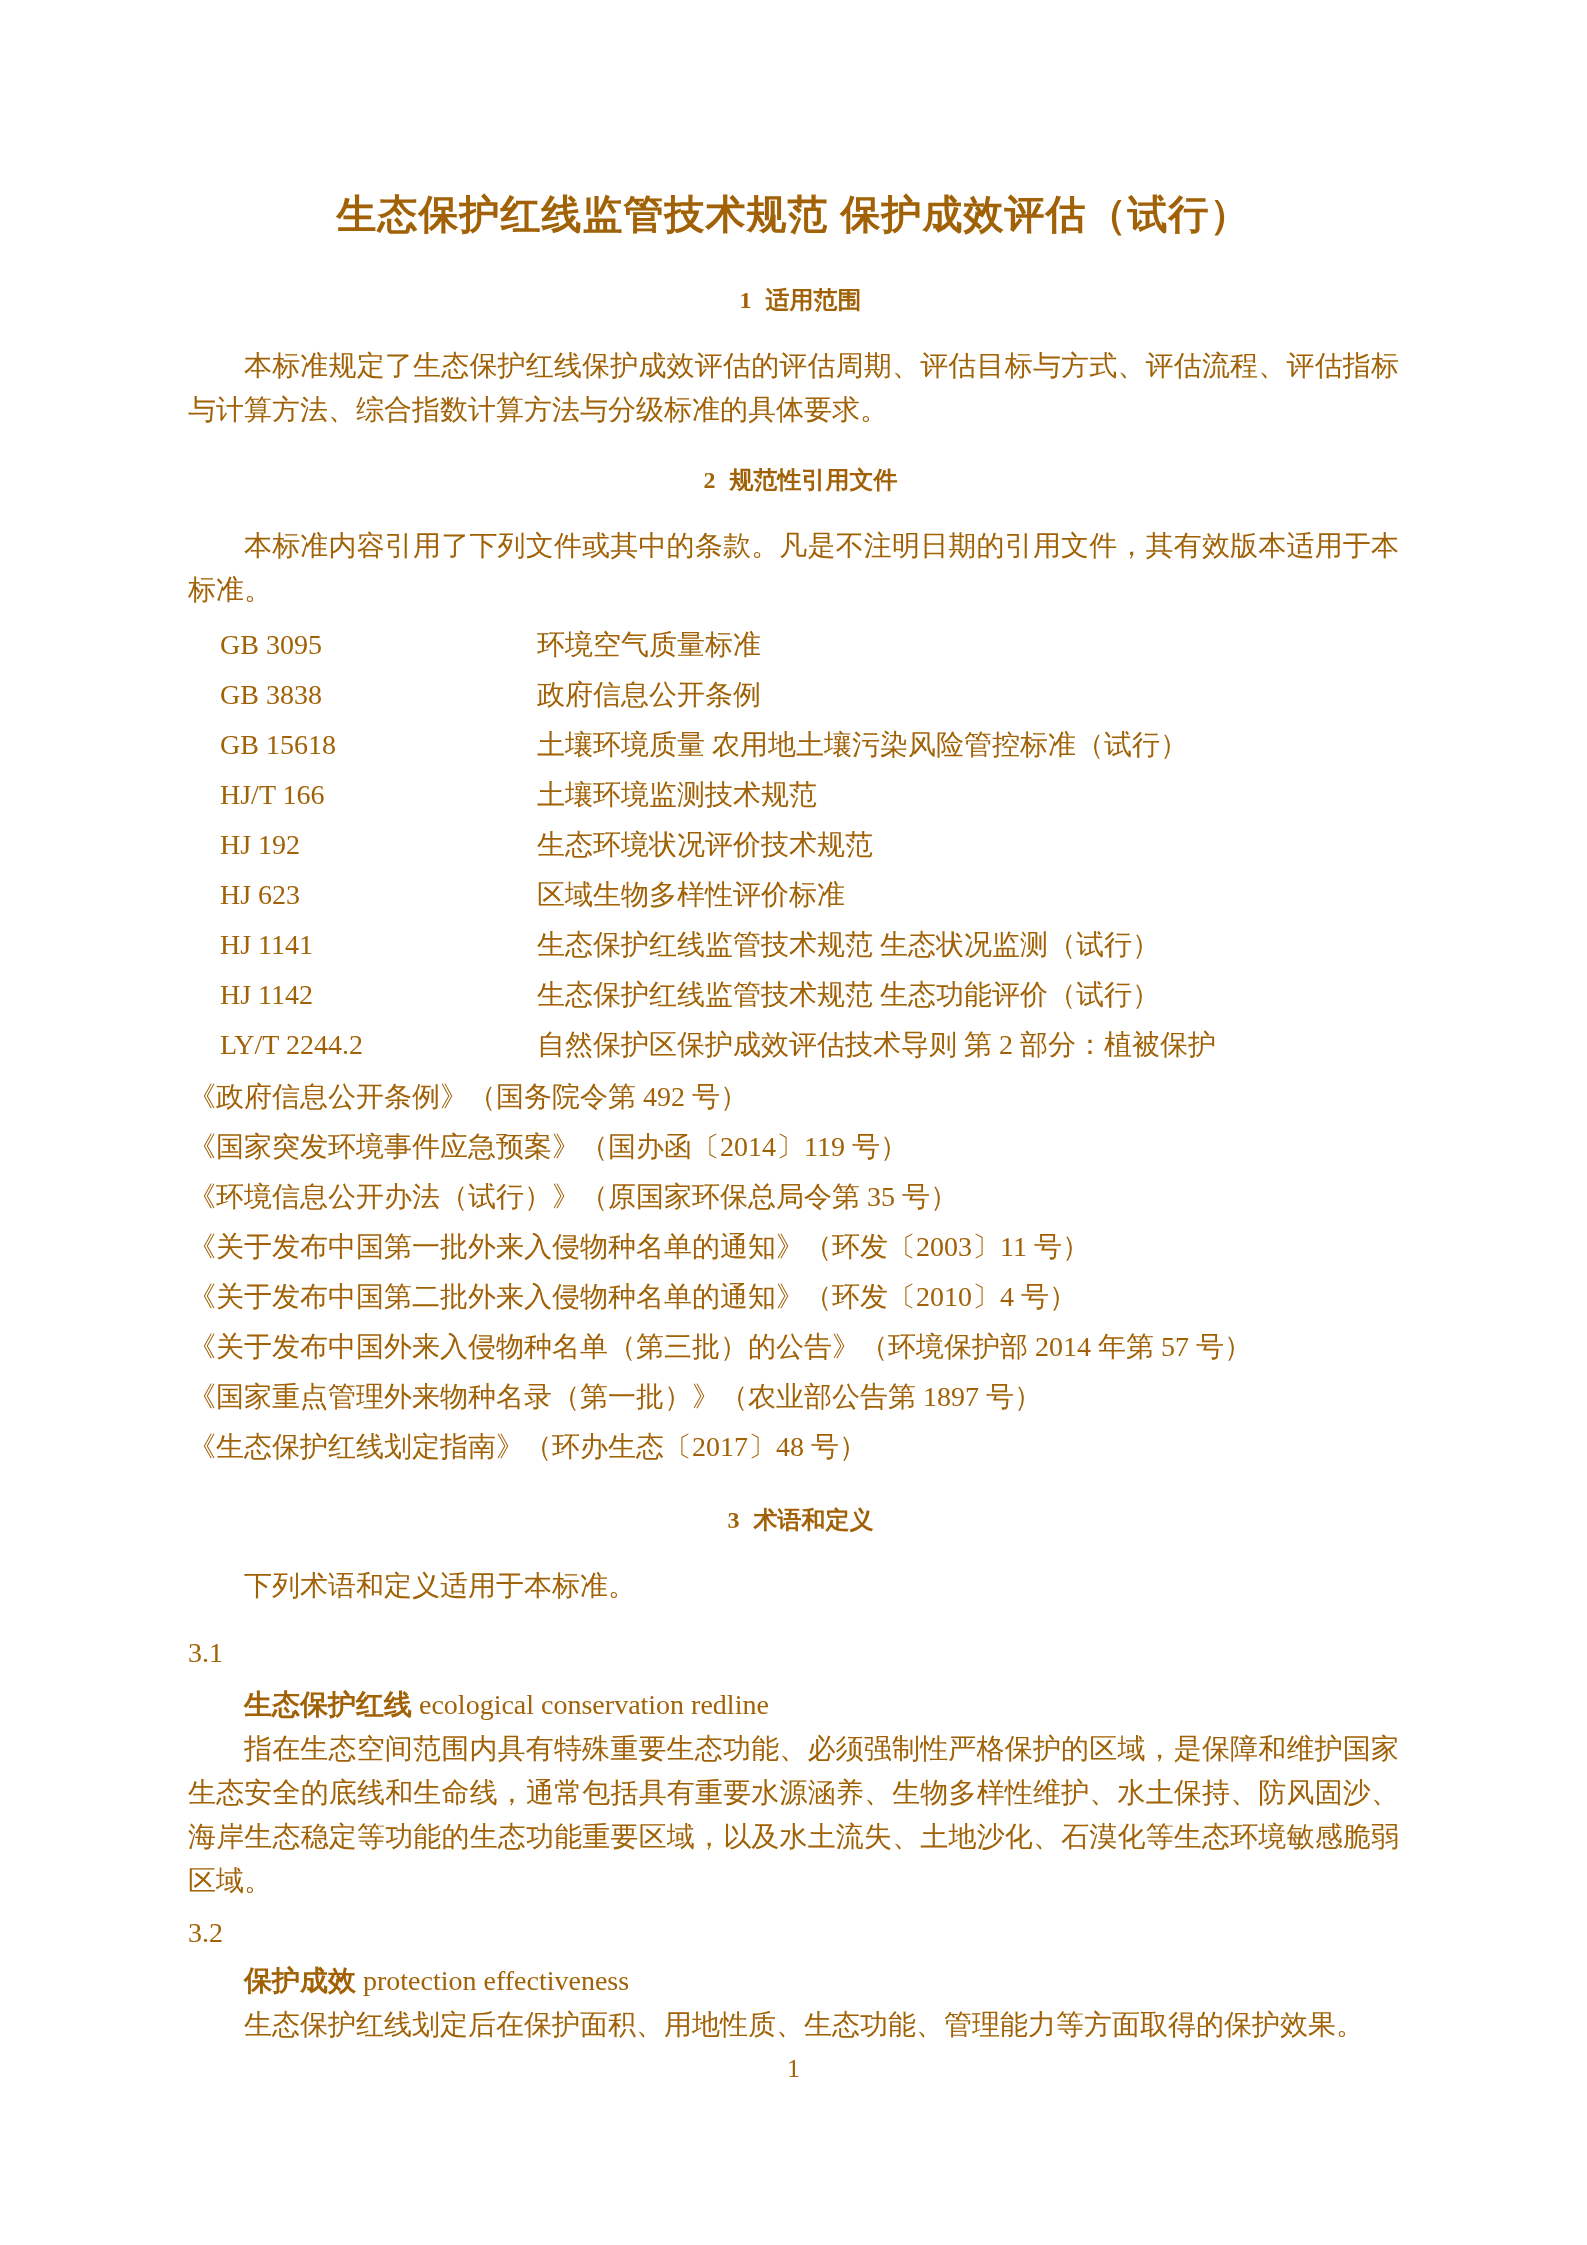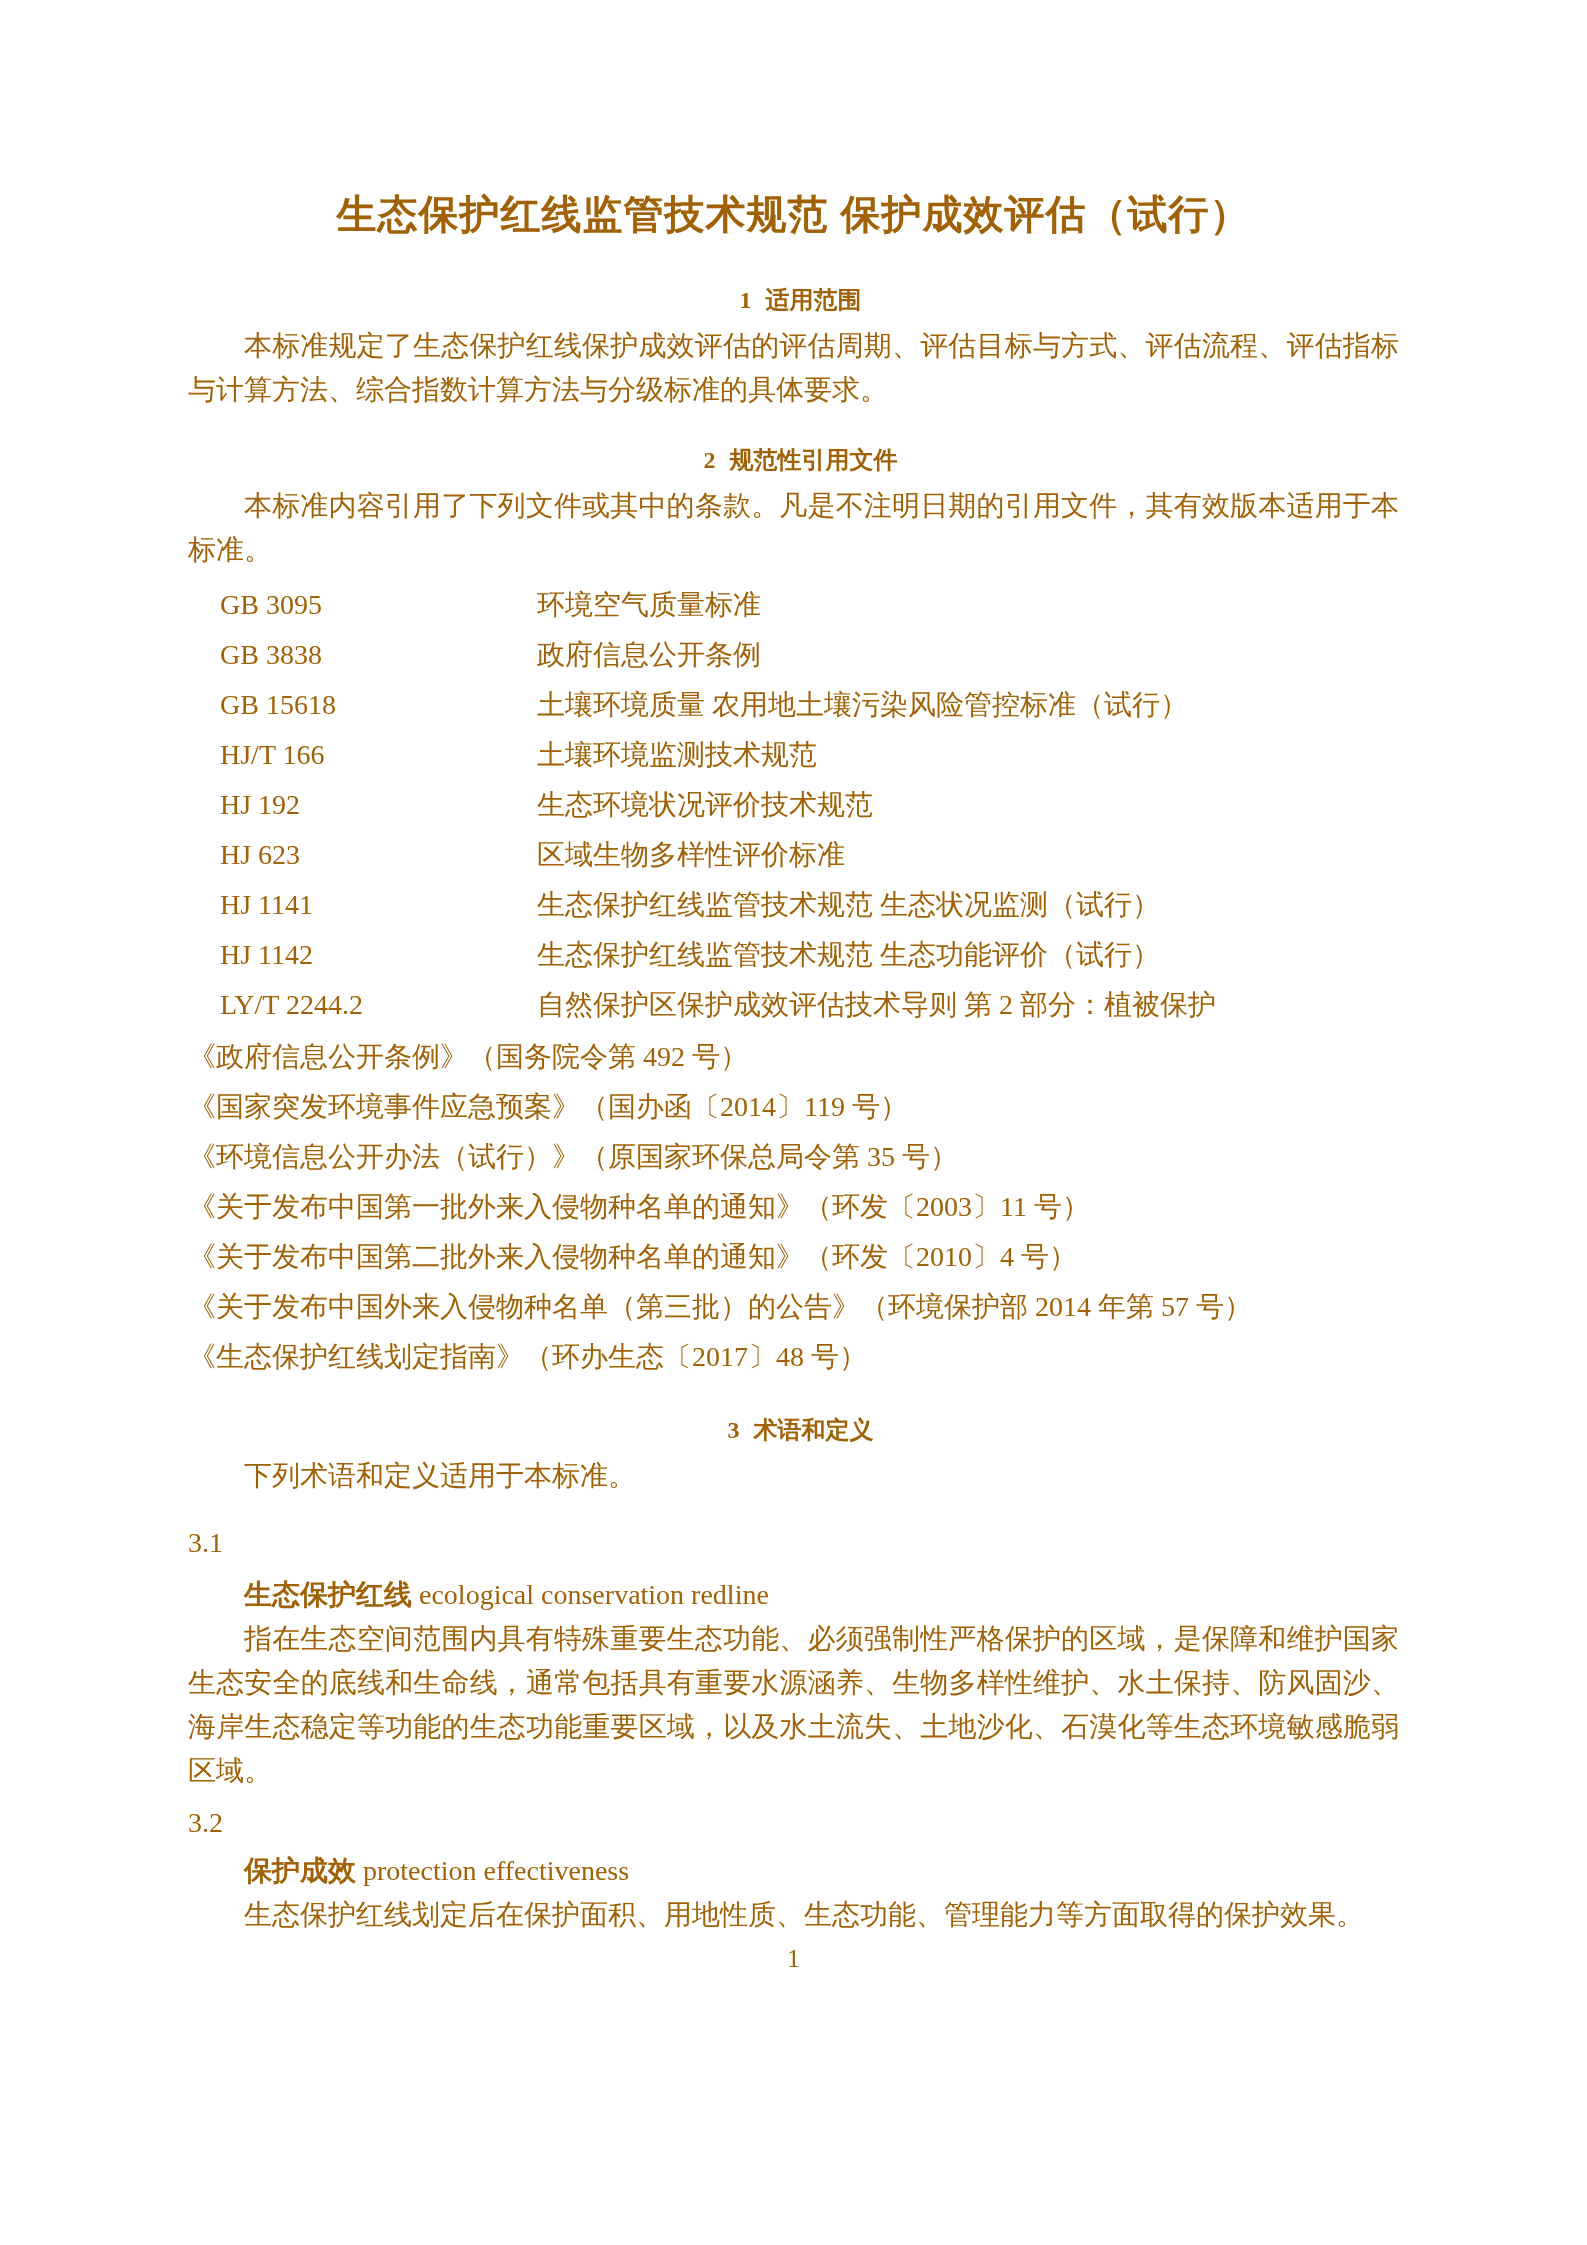--- a/index.html
+++ b/index.html
@@ -48,21 +48,21 @@
   }
   .sec-heading-1 { margin-top: 40px; }
   .sec-heading-2 { margin-top: 28px; }
   .sec-heading-3 { margin-top: 28px; }
   p.body-para {
     margin: 0;
     line-height: 44px;
     text-align: justify;
     text-indent: 2em;
   }
-  p.after-heading { margin-top: 4px; }
+  p.after-heading { margin-top: 24px; }
   .std-list {
     margin-top: 8px;
     padding-left: 32px;
   }
   .std-row {
     line-height: 50px;
     white-space: nowrap;
   }
   .std-code {
     display: inline-block;
@@ -152,20 +152,21 @@
       </div>
     </div>
 
     <div class="doc-list">
       <div class="doc-row">《政府信息公开条例》（国务院令第 492 号）</div>
       <div class="doc-row">《国家突发环境事件应急预案》（国办函〔2014〕119 号）</div>
       <div class="doc-row">《环境信息公开办法（试行）》（原国家环保总局令第 35 号）</div>
       <div class="doc-row">《关于发布中国第一批外来入侵物种名单的通知》（环发〔2003〕11 号）</div>
       <div class="doc-row">《关于发布中国第二批外来入侵物种名单的通知》（环发〔2010〕4 号）</div>
       <div class="doc-row">《关于发布中国外来入侵物种名单（第三批）的公告》（环境保护部 2014 年第 57 号）</div>
+      <div class="doc-row">《国家重点管理外来物种名录（第一批）》（农业部公告第 1897 号）</div>
       <div class="doc-row">《生态保护红线划定指南》（环办生态〔2017〕48 号）</div>
     </div>
 
     <div class="sec-heading sec-heading-3">
       <span class="sec-num">3</span><span>术语和定义</span>
     </div>
     <p class="body-para after-heading">下列术语和定义适用于本标准。</p>
 
     <p class="clause-num clause-31">3.1</p>
     <div class="term-row">

